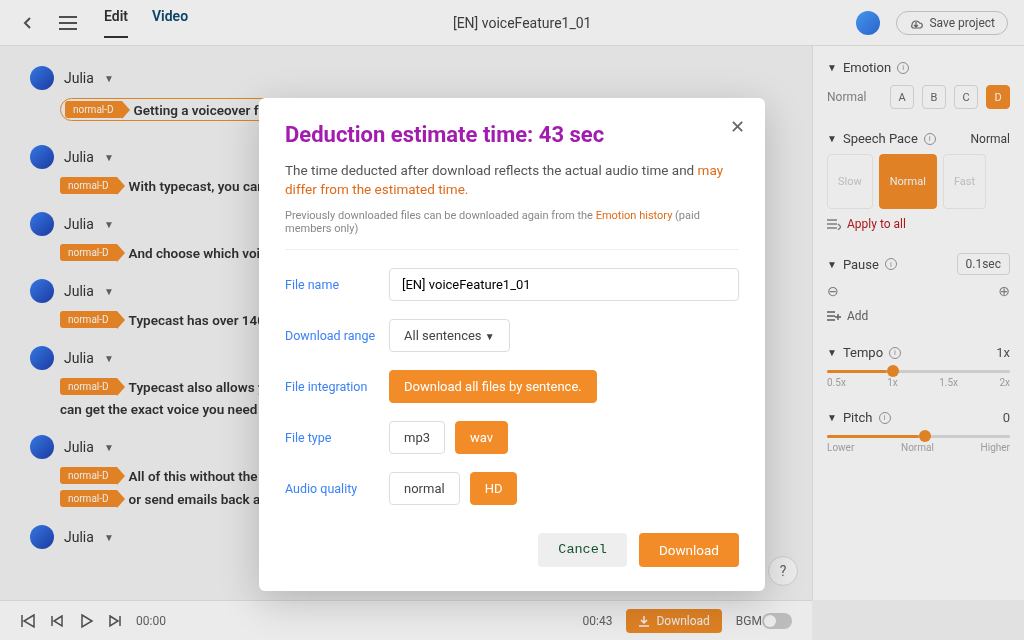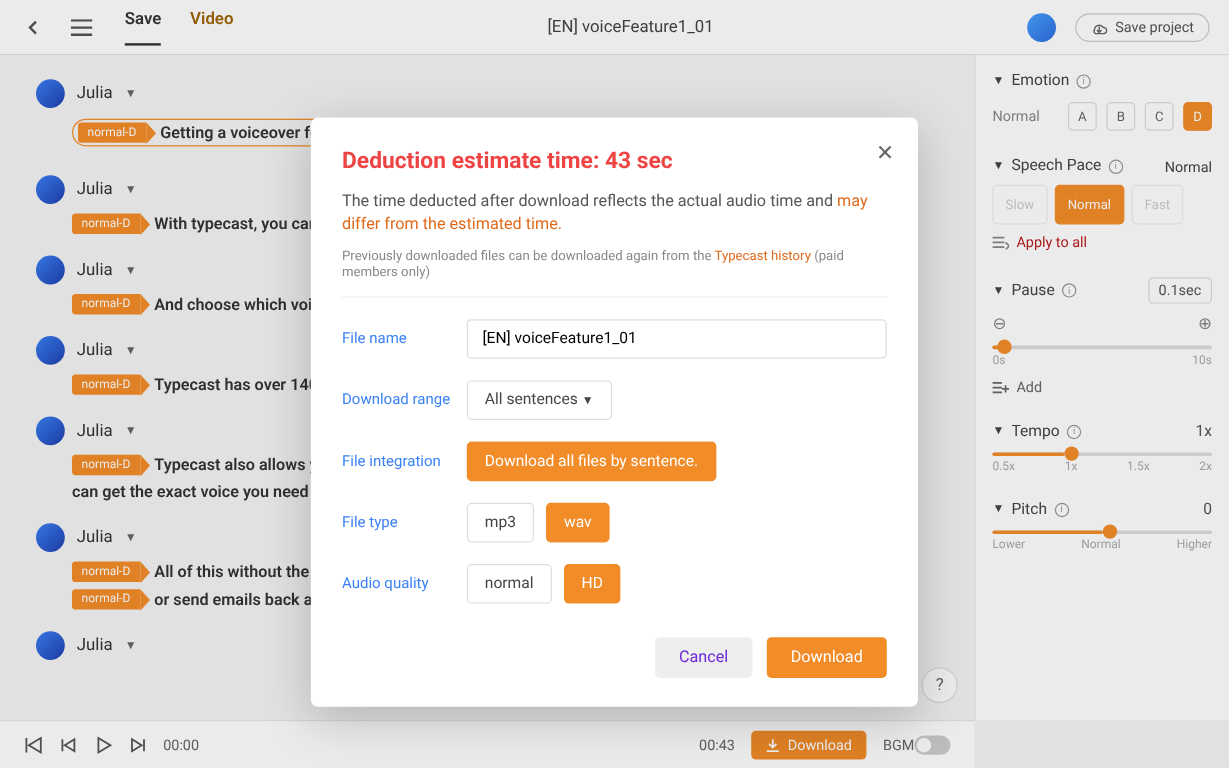--- a/index.html
+++ b/index.html
@@ -2,21 +2,21 @@
 <html><head>
 <meta charset="utf-8">
 <style>
 * { box-sizing: border-box; margin: 0; padding: 0; font-family: -apple-system, BlinkMacSystemFont, "Segoe UI", Roboto, sans-serif; }
 html, body { width: 1024px; height: 640px; overflow: hidden; background: #f5f5f5; }
 
 
 .topbar { height: 46px; background: #fff; border-bottom: 1px solid #e5e5e5; display: flex; align-items: center; padding: 0 16px; gap: 16px; }
 .topbar .icon-btn { width: 24px; height: 24px; display: flex; align-items: center; justify-content: center; cursor: pointer; color: #555; }
 .topbar .tabs { display: flex; gap: 24px; margin-left: 8px; }
-.topbar .tab { font-size: 14px; font-weight: 600; color: #a16207; padding-bottom: 12px; cursor: pointer; }
+.topbar .tab { font-size: 14px; font-weight: 600; color: #0c4a6e; padding-bottom: 12px; cursor: pointer; }
 .topbar .tab.active { color: #333; border-bottom: 2px solid #333; }
 .topbar .title { flex: 1; text-align: center; font-size: 14px; color: #444; }
 .topbar .avatar { width: 24px; height: 24px; border-radius: 50%; background: linear-gradient(135deg,#4aa3ff,#2d6cdf); }
 .topbar .save-btn { display: flex; align-items: center; gap: 6px; border: 1px solid #ccc; border-radius: 16px; padding: 4px 12px; font-size: 12px; color: #555; cursor: pointer; background: #fff; }
 
 
 .main { display: flex; height: 554px; }
 .editor { flex: 1; padding: 20px 30px; overflow: hidden; }
 .sidebar { width: 212px; background: #fff; border-left: 1px solid #e5e5e5; padding: 14px 14px; font-size: 13px; color: #555; overflow: hidden; }
 
@@ -38,21 +38,21 @@
 .side-header { display: flex; align-items: center; gap: 6px; margin-bottom: 10px; font-size: 13px; color: #444; }
 .side-header .tri { font-size: 10px; }
 .info-icon { width: 12px; height: 12px; border: 1px solid #999; border-radius: 50%; display: inline-flex; align-items: center; justify-content: center; font-size: 8px; color: #999; }
 .emotion-row { display: flex; align-items: center; gap: 8px; }
 .emotion-row .lbl { font-size: 12px; color: #888; margin-right: auto; }
 .emo-btn { width: 24px; height: 24px; border: 1px solid #ddd; border-radius: 4px; font-size: 11px; display: flex; align-items: center; justify-content: center; cursor: pointer; color: #666; background:#fff; }
 .emo-btn.active { background: #f28c28; color: #fff; border-color: #f28c28; }
 .pace-row { display: flex; justify-content: space-between; align-items: center; margin-bottom: 8px; }
 .pace-val { font-size: 12px; color: #444; }
 .pace-btns { display: flex; gap: 6px; }
-.pace-btn { border: 1px solid #eee; border-radius: 4px; padding: 9px 10px; font-size: 11px; color: #ccc; background:#fff; }
+.pace-btn { border: 1px solid #eee; border-radius: 4px; padding: 20px 10px; font-size: 11px; color: #ccc; background:#fff; }
 .pace-btn.active { background: #f28c28; color: #fff; border-color: #f28c28; }
 .apply-all { display: flex; align-items: center; gap: 6px; font-size: 12px; color: #b91c1c; margin-top: 8px; }
 .pause-row { display: flex; justify-content: space-between; align-items: center; }
 .pause-val { border: 1px solid #ddd; border-radius: 4px; padding: 3px 8px; font-size: 12px; }
 .slider-wrap { margin-top: 10px; position: relative; }
 .slider-track { height: 3px; background: #ddd; border-radius: 2px; position: relative; }
 .slider-fill { position: absolute; height: 3px; background: #f28c28; border-radius: 2px; }
 .slider-thumb { position: absolute; width: 12px; height: 12px; background: #f28c28; border-radius: 50%; top: -5px; }
 .slider-labels { display: flex; justify-content: space-between; font-size: 10px; color: #aaa; margin-top: 4px; }
 .minus-plus { display: flex; justify-content: space-between; font-size: 14px; color: #888; }
@@ -67,55 +67,55 @@
 .bgm { display: flex; align-items: center; gap: 0; }
 .toggle { width: 30px; height: 16px; background: #ccc; border-radius: 8px; position: relative; }
 .toggle::after { content: ""; width: 12px; height: 12px; background: #fff; border-radius: 50%; position: absolute; top: 2px; left: 2px; }
 
 
 .help-btn { position: absolute; right: 226px; bottom: 54px; width: 30px; height: 30px; border: 1px solid #ddd; border-radius: 50%; background: #fff; display: flex; align-items: center; justify-content: center; font-size: 14px; color: #666; cursor: pointer; }
 
 
 .overlay { position: absolute; inset: 0; background: rgba(0,0,0,0.08); display: flex; align-items: flex-start; justify-content: center; padding-top: 98px; }
 .modal { width: 506px; background: #fff; border-radius: 6px; padding: 24px 26px; box-shadow: 0 10px 40px rgba(0,0,0,0.2); position: relative; }
-.modal h2 { font-size: 19px; font-weight: 700; color: #ef4444; margin-bottom: 14px; }
+.modal h2 { font-size: 22px; font-weight: 700; color: #a21caf; margin-bottom: 14px; }
 .modal .close { position: absolute; top: 18px; right: 20px; font-size: 18px; color: #666; cursor: pointer; }
 .modal .desc { font-size: 13.5px; color: #555; line-height: 1.4; }
 .modal .desc .warn { color: #e06a1a; }
 .modal .sub { font-size: 11px; color: #888; margin-top: 10px; padding-bottom: 14px; border-bottom: 1px solid #eee; }
 .modal .sub a { color: #e06a1a; text-decoration: none; }
 .modal .form-row { display: flex; align-items: center; margin-top: 18px; }
 .modal .form-row .flabel { width: 104px; font-size: 12.5px; color: #3b82f6; }
 .modal .form-row .fcontrol { flex: 1; display: flex; gap: 10px; }
 .modal input[type=text] { width: 100%; border: 1px solid #ddd; border-radius: 4px; padding: 8px 12px; font-size: 13px; }
 .seg-btn { border: 1px solid #ddd; border-radius: 4px; padding: 8px 14px; font-size: 13px; color: #444; cursor: pointer; background: #fff; }
 .seg-btn.primary { background: #f28c28; color: #fff; border-color: #f28c28; }
 .modal .actions { display: flex; justify-content: flex-end; gap: 12px; margin-top: 28px; }
 .modal .actions .btn { padding: 9px 20px; border-radius: 4px; font-size: 13.5px; cursor: pointer; }
-.modal .actions .btn.cancel { background: #eee; color: #6d28d9; }
+.modal .actions .btn.cancel { background: #eee; color: #14532d; font-family: Liberation Mono, monospace; }
 .modal .actions .btn.confirm { background: #f28c28; color: #fff; }
 
 svg { display: block; }
 </style>
 </head>
 <body>
 
 <div class="topbar">
   <div class="icon-btn">
     <svg width="16" height="16" viewBox="0 0 16 16">
         <path d="M10 3 L5 8 L10 13" stroke="#555" stroke-width="2" fill="none"></path>
       </svg>
   </div>
   <div class="icon-btn">
     <svg width="18" height="14" viewBox="0 0 18 14">
         <path d="M0 1h18M0 7h18M0 13h18" stroke="#555" stroke-width="2"></path>
       </svg>
   </div>
   <div class="tabs">
-    <div class="tab active">Save</div>
+    <div class="tab active">Edit</div>
     <div class="tab">Video</div>
   </div>
   <div class="title">[EN] voiceFeature1_01</div>
   <div class="avatar"></div>
   <div class="save-btn">
     <svg width="14" height="14" viewBox="0 0 14 14">
         <path d="M3 9a4 4 0 0 1 4-4 4 4 0 0 1 3.5 2 A2.5 2.5 0 0 1 11 12H4a2 2 0 0 1-1-3z" fill="none" stroke="#666" stroke-width="1.2"></path>
         <path d="M7 6v5M5 9l2 2 2-2" fill="none" stroke="#666" stroke-width="1.2"></path>
       </svg>
     <span>Save project</span>
@@ -258,30 +258,20 @@
         <div class="side-header" style="margin-bottom:0">
             <span class="tri">▼</span>
             <span>Pause</span>
             <span class="info-icon">i</span>
           </div>
         <span class="pause-val">0.1sec</span>
       </div>
       <div class="minus-plus" style="margin-top:8px;">
         <span>⊖</span>
         <span>⊕</span>
-      </div>
-      <div class="slider-wrap">
-        <div class="slider-track">
-            <div class="slider-fill" style="left:0;width:4%"></div>
-            <div class="slider-thumb" style="left:2%"></div>
-          </div>
-        <div class="slider-labels">
-            <span>0s</span>
-            <span>10s</span>
-          </div>
       </div>
       <div class="add-row">
         <svg width="14" height="12" viewBox="0 0 14 12">
             <path d="M0 2h8M0 6h8M0 10h8M11 4v6M8 7h6" stroke="#666" stroke-width="1.4" fill="none"></path>
           </svg>
         <span>Add</span>
       </div>
     </div>
 
     <div class="side-section">
@@ -370,21 +360,21 @@
 <div class="help-btn">?</div>
 
 <div class="overlay">
   <div class="modal">
     <div class="close">✕</div>
     <h2>Deduction estimate time: 43 sec</h2>
     <p class="desc">
       <span>The time deducted after download reflects the actual audio time and </span><span class="warn">may differ from the estimated time.</span>
     </p>
     <p class="sub">
-      <span>Previously downloaded files can be downloaded again from the </span><a>Typecast history</a><span> (paid members only)</span>
+      <span>Previously downloaded files can be downloaded again from the </span><a>Emotion history</a><span> (paid members only)</span>
     </p>
 
     <div class="form-row">
       <div class="flabel">File name</div>
       <div class="fcontrol">
           <input type="text" value="[EN] voiceFeature1_01" style="">
         </div>
     </div>
 
     <div class="form-row">

